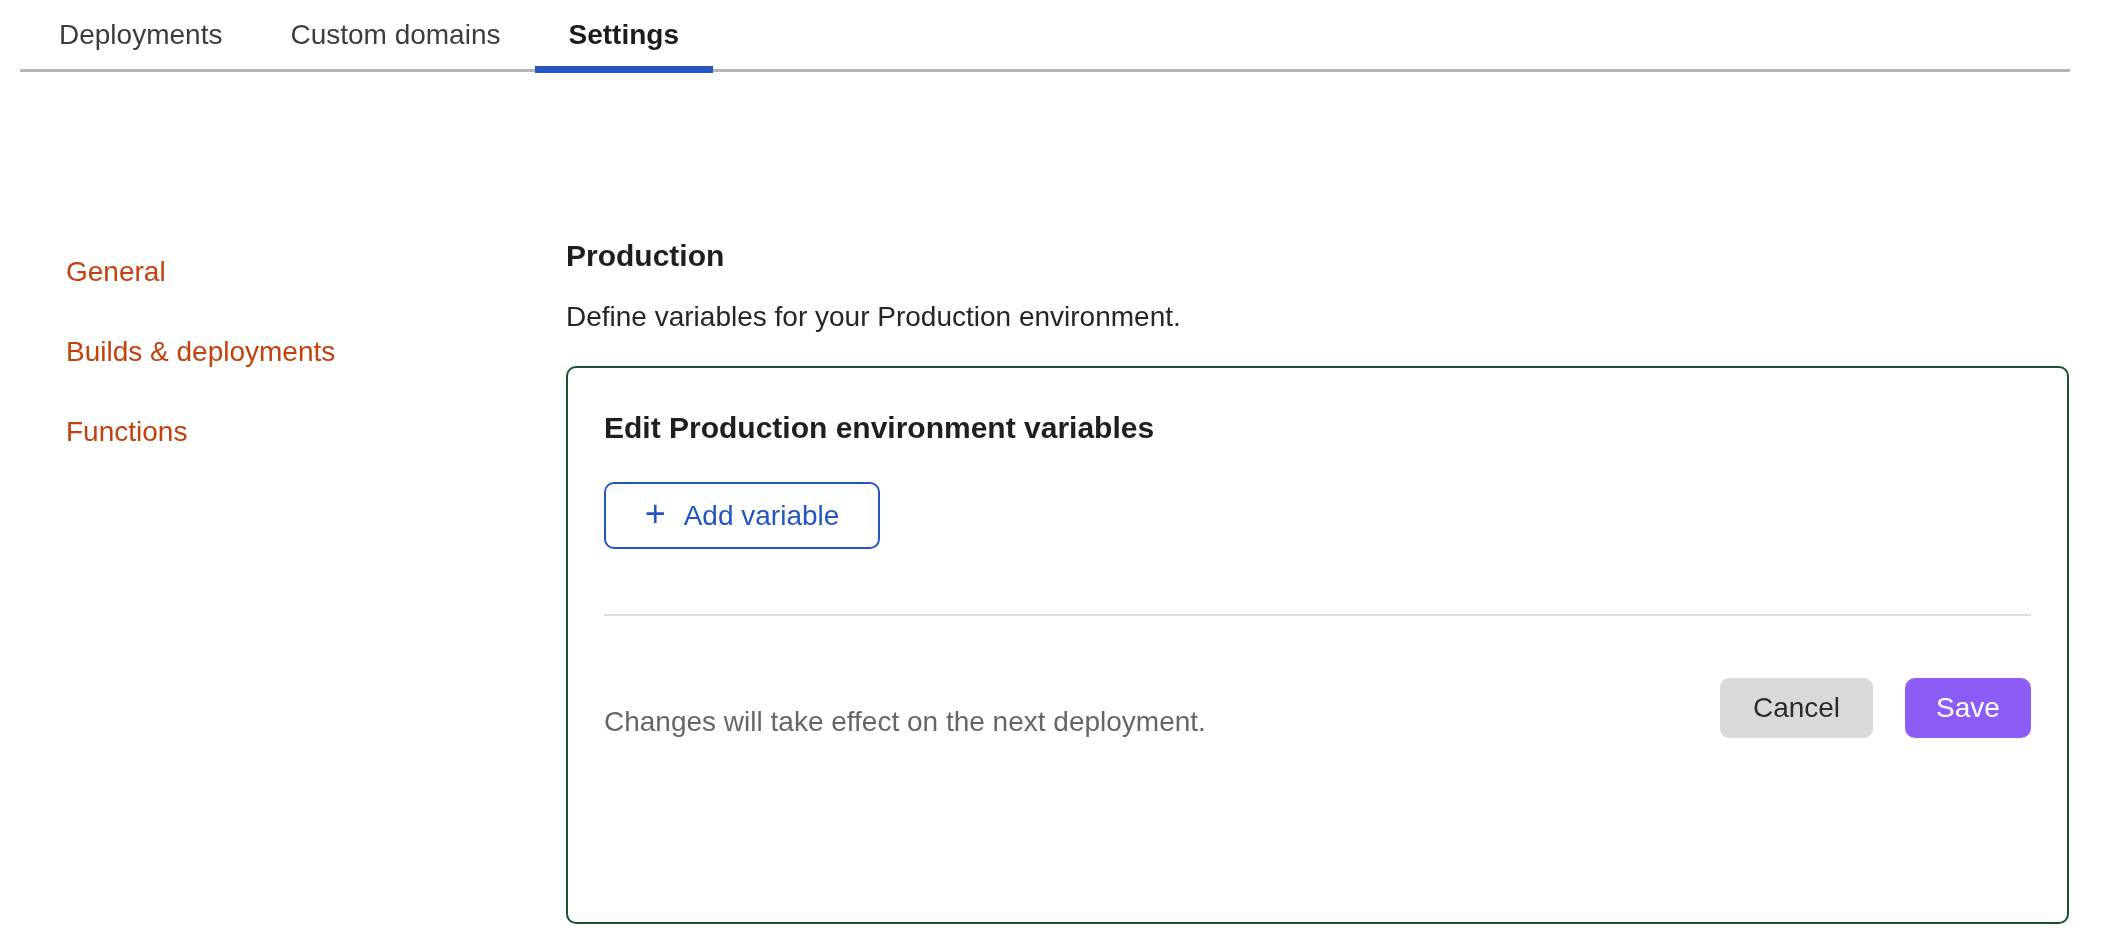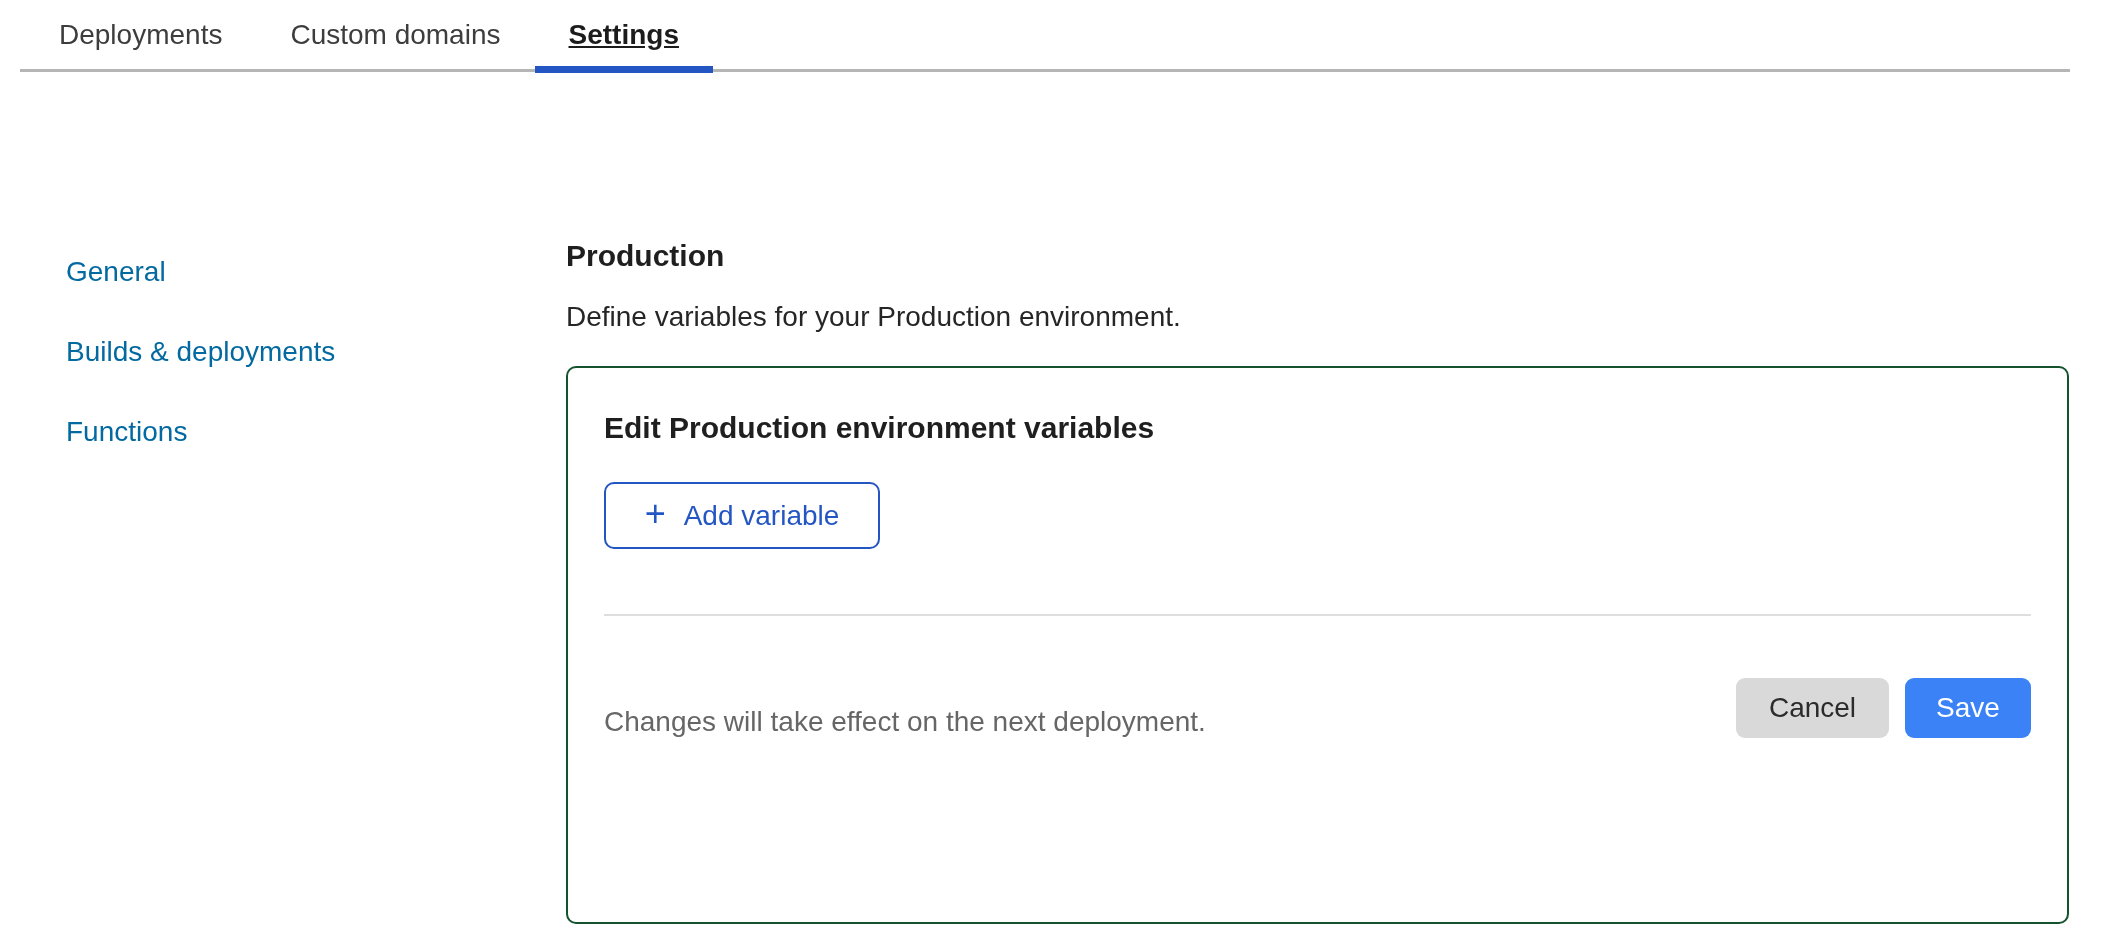--- a/index.html
+++ b/index.html
@@ -13,31 +13,31 @@
   
   .tabbar {
     display: flex; align-items: stretch; height: 72px;
     margin: 0 51px 0 20px; border-bottom: 3px solid #b5b5b5; padding-left: 5px;
   }
   .tab {
     position: relative; display: flex; align-items: center;
     padding: 0 34px; font-size: 28px; color: #3d3d3d; cursor: pointer;
     white-space: nowrap;
   }
-  .tab.active { font-weight: 700; color: #1c1c1c; text-decoration: underline; }
+  .tab.active { font-weight: 700; color: #1c1c1c; }
   .tab.active::after {
     content: ""; position: absolute; left: 0; right: 0; bottom: -4px;
     height: 7px; background: #2456c3;
   }
 
   
   .sidebar { position: absolute; left: 22px; top: 232px; width: 518px; }
   .side-item {
     height: 80px; display: flex; align-items: center; padding-left: 38px;
-    font-size: 28px; color: #0369a1; border-left: 6px solid transparent;
+    font-size: 28px; color: #c2410c; border-left: 6px solid transparent;
     cursor: pointer; white-space: nowrap;
   }
   .side-item.active {
     background: #f2f2f2; border-left-color: #2456c3;
     font-weight: 700; color: #1f1f1f;
   }
 
   
   .main { position: absolute; left: 566px; top: 232px; width: 1503px; }
   .section-title { margin: 6px 0 0 0; font-size: 30px; line-height: 36px; font-weight: 700; color: #1f1f1f; }
@@ -80,28 +80,28 @@
     padding: 0 34px; cursor: pointer;
   }
   .add-btn .plus { font-size: 36px; font-weight: 400; line-height: 36px; margin-top: -3px; }
 
   .card-divider { border: none; border-top: 2px solid #dedede; margin: 65px 0 0 0; }
 
   .card-footer {
     margin-top: 62px; display: flex; align-items: flex-end; justify-content: space-between;
   }
   .footer-note { font-size: 28px; color: #666666; }
-  .footer-actions { display: flex; gap: 16px; }
+  .footer-actions { display: flex; gap: 32px; }
   .btn {
     height: 60px; border: none; border-radius: 9px; cursor: pointer;
     font-family: "Liberation Sans", sans-serif; font-size: 28px;
     display: inline-flex; align-items: center; justify-content: center;
   }
   .btn-cancel { width: 153px; background: #d9d9d9; color: #2b2b2b; }
-  .btn-save   { width: 126px; background: #3b82f6; color: #ffffff; }
+  .btn-save   { width: 126px; background: #8b5cf6; color: #ffffff; border-radius: 10px; }
 </style>
 </head>
 <body>
 
 <nav class="tabbar">
   <div class="tab">Deployments</div>
   <div class="tab">Custom domains</div>
   <div class="tab active">Settings</div>
 </nav>
 

